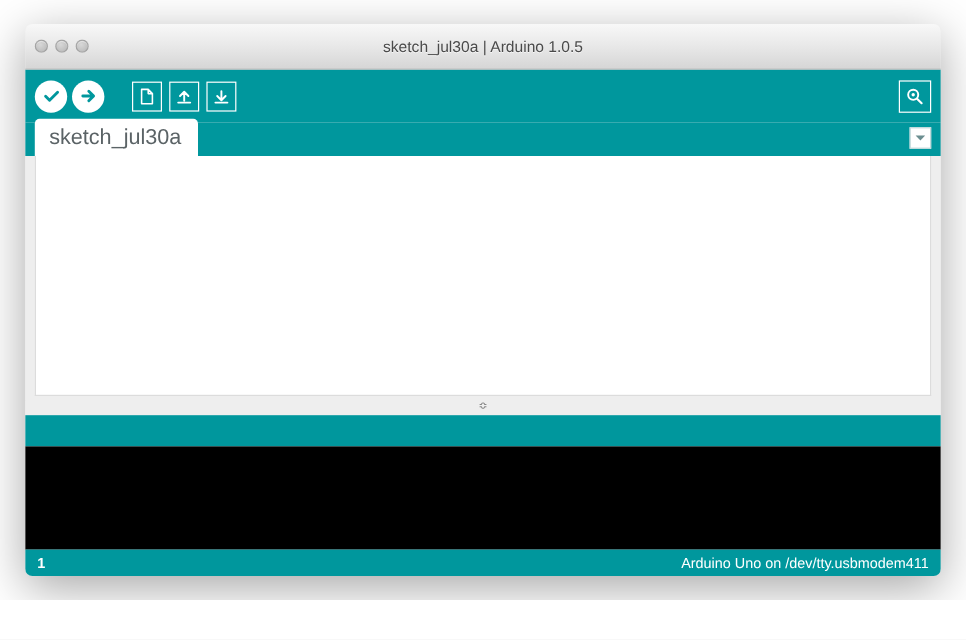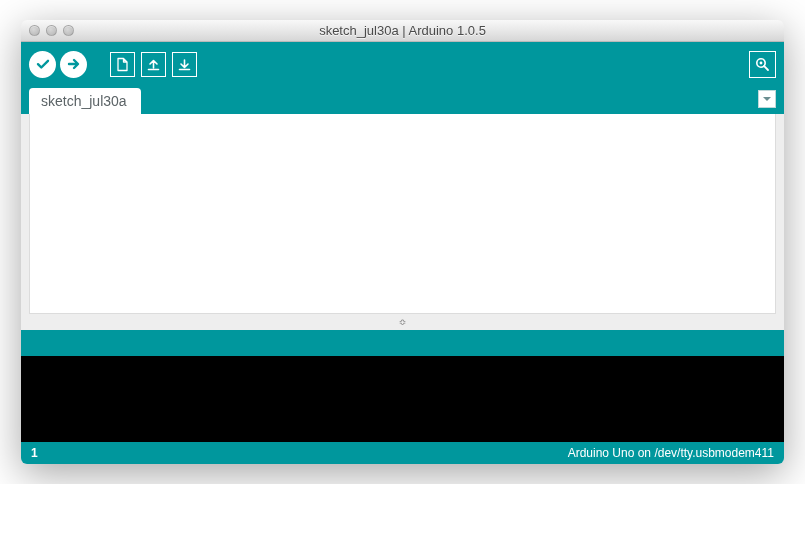--- a/index.html
+++ b/index.html
@@ -16,21 +16,21 @@
       padding: 20px;
     }
     .window {
       width: 763px;
       border-radius: 6px;
       box-shadow: 0 10px 40px rgba(0,0,0,0.35);
       overflow: hidden;
       background: #ededed;
     }
     .titlebar {
-      height: 22px;
+      height: 38px;
       background: linear-gradient(to bottom, #f8f8f8 0%, #e8e8e8 50%, #d6d6d6 100%);
       border-bottom: 1px solid #b9b9b9;
       display: flex;
       align-items: center;
       position: relative;
       padding: 0 8px;
     }
     .traffic-lights {
       display: flex;
       gap: 6px;
@@ -97,21 +97,21 @@
       background: #00979d;
       height: 28px;
       display: flex;
       align-items: flex-end;
       padding: 0 8px;
       position: relative;
     }
     .tab {
       background: #fff;
       padding: 5px 14px 5px 12px;
-      font-size: 14px;
+      font-size: 18px;
       color: #5b6366;
       border-top-left-radius: 4px;
       border-top-right-radius: 4px;
       margin-bottom: 0;
     }
     .tab-menu {
       position: absolute;
       right: 8px;
       top: 4px;
       width: 18px;

